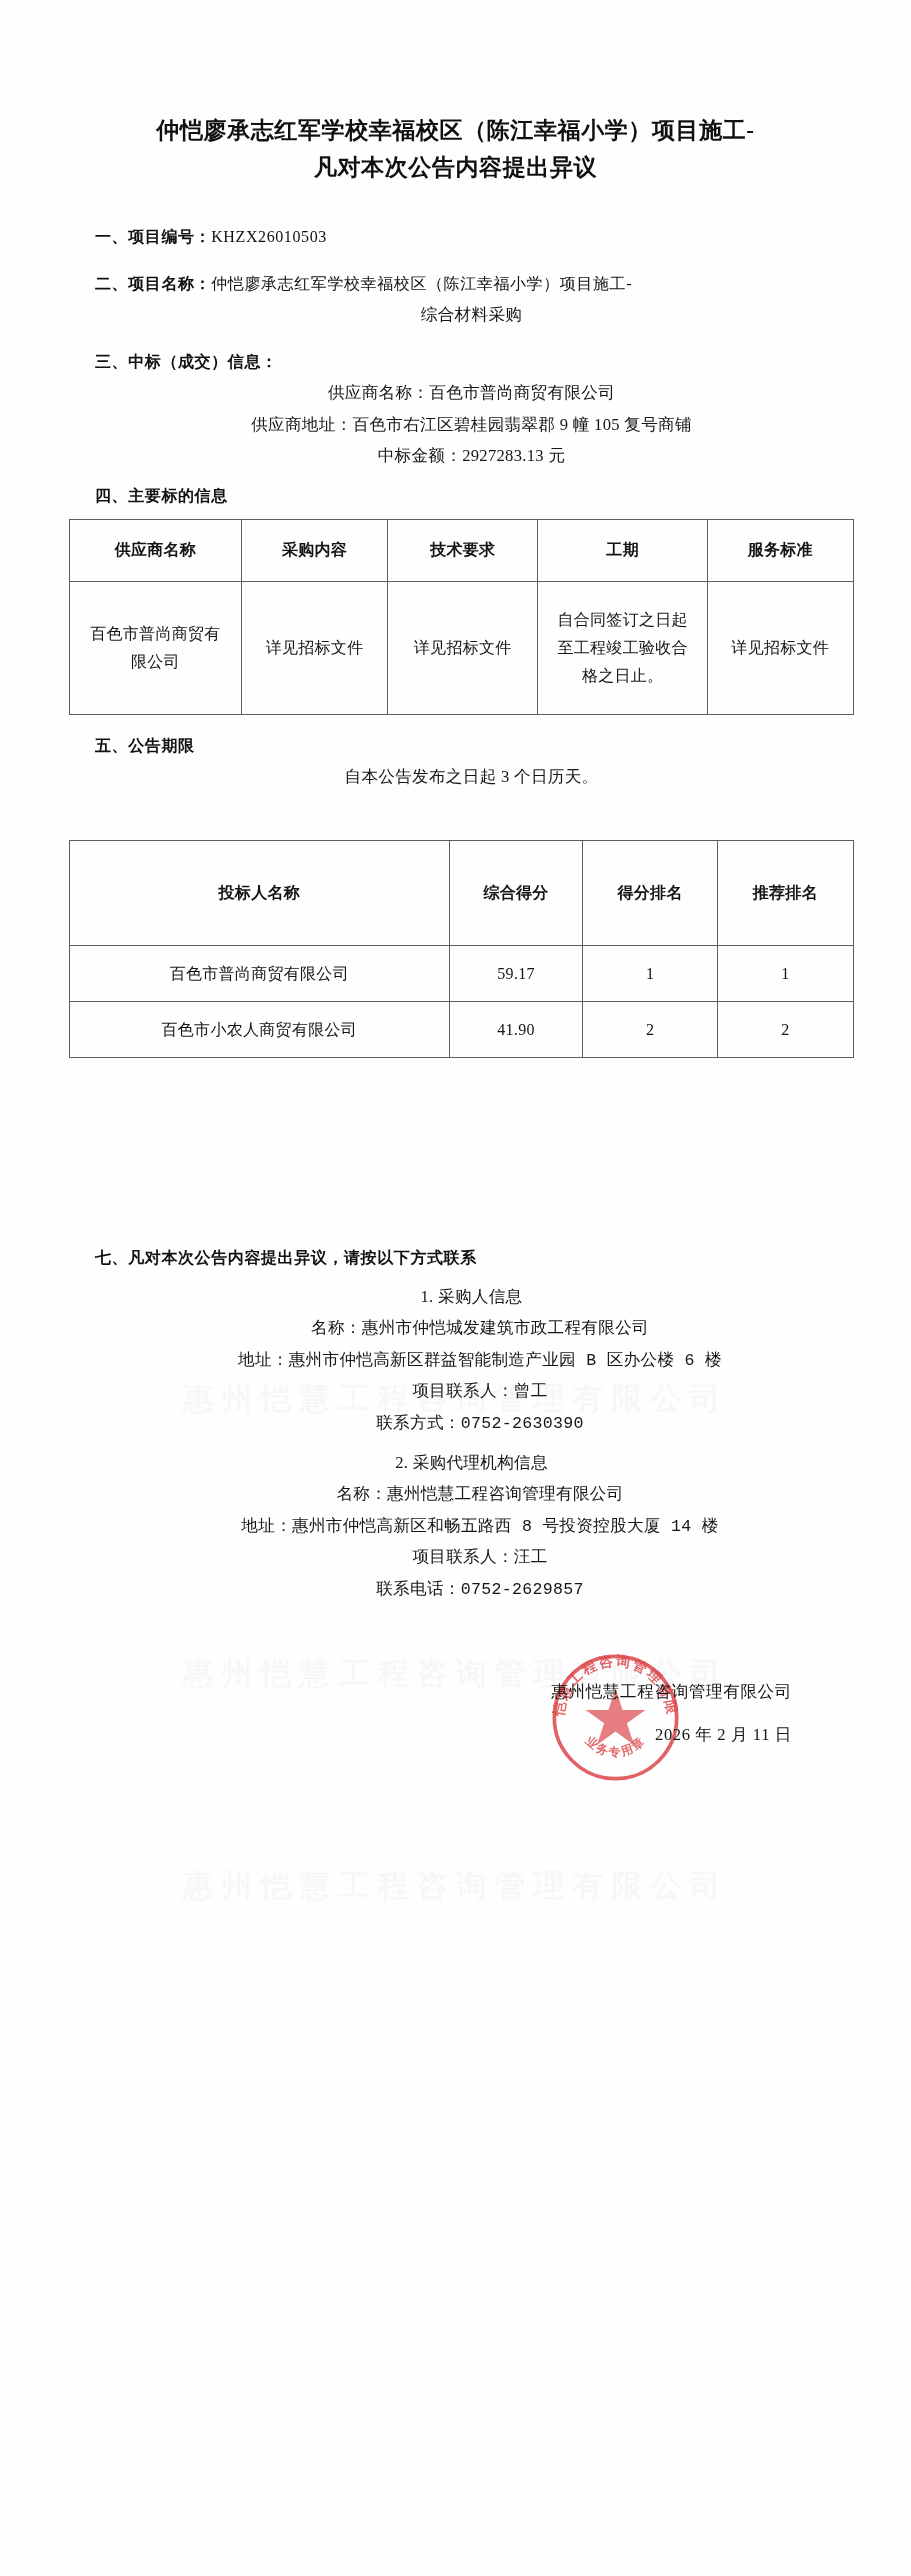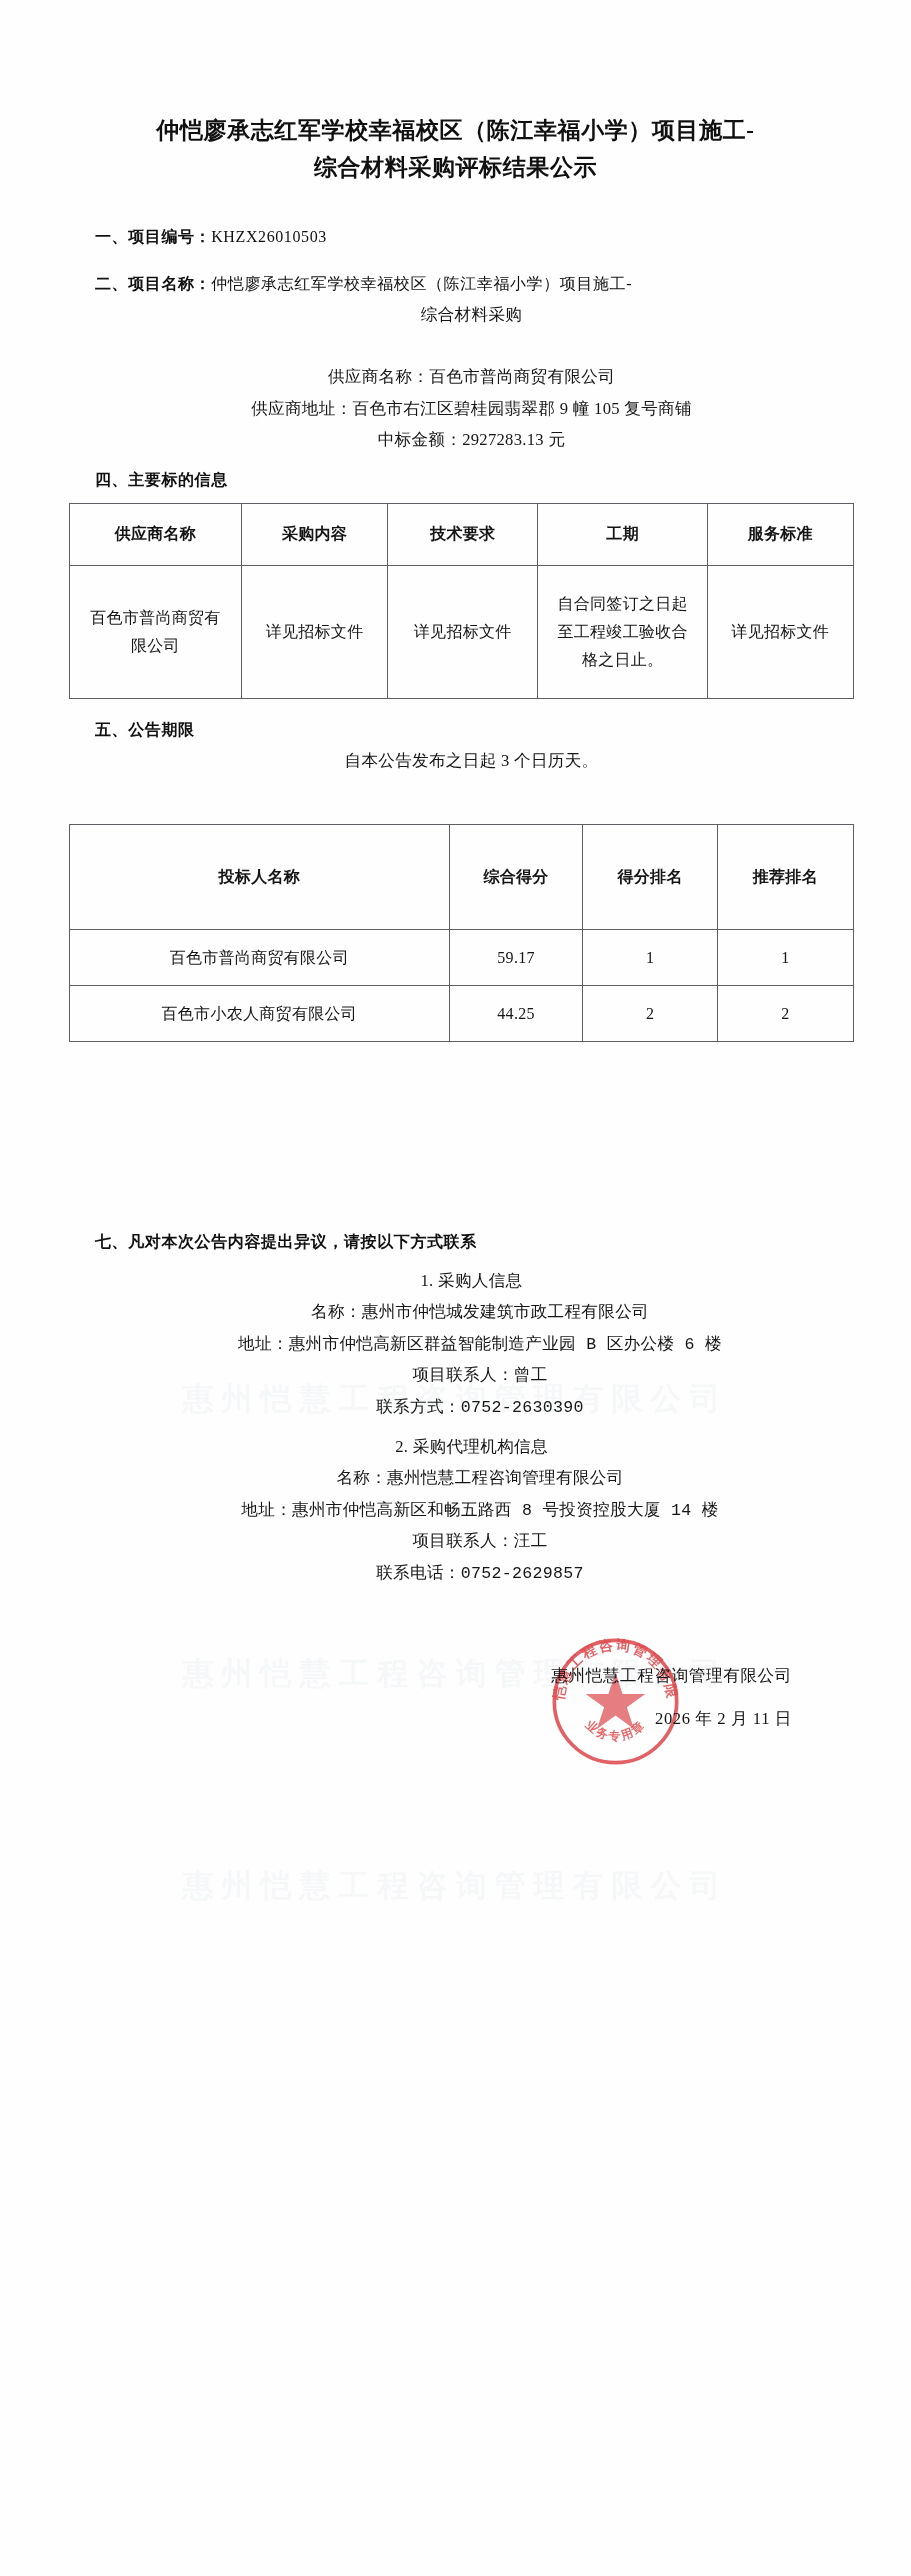--- a/index.html
+++ b/index.html
@@ -155,21 +155,21 @@
 <body>
 
 <div class="page">
 
   <div class="watermark" style="top:1378px;">惠州恺慧工程咨询管理有限公司</div>
   <div class="watermark" style="top:1653px;">惠州恺慧工程咨询管理有限公司</div>
   <div class="watermark" style="top:1865px;">惠州恺慧工程咨询管理有限公司</div>
 
   <div class="doc-title">
     <span class="line">仲恺廖承志红军学校幸福校区（陈江幸福小学）项目施工-</span>
-    <span class="line">综合材料采购评标结果公示</span>
+    <span class="line">凡对本次公告内容提出异议</span>
   </div>
 
   <div class="gap-l"></div>
   <div class="gap-xs"></div>
 
   <p class="section-heading">
     <span>一、项目编号：</span><span class="inline-value">KHZX26010503</span>
   </p>
 
   <div class="gap-m"></div>
@@ -177,20 +177,21 @@
 
   <p class="section-heading">
     <span>二、项目名称：</span><span class="inline-value">仲恺廖承志红军学校幸福校区（陈江幸福小学）项目施工-</span>
   </p>
   <div class="gap-s"></div>
   <p class="para">综合材料采购</p>
 
   <div class="gap-m"></div>
   <div class="gap-xs"></div>
 
+  <p class="section-heading">三、中标（成交）信息：</p>
   <div class="gap-s"></div>
   <p class="para">供应商名称：百色市普尚商贸有限公司</p>
   <div class="gap-s"></div>
   <p class="para">供应商地址：百色市右江区碧桂园翡翠郡 9 幢 105 复号商铺</p>
   <div class="gap-s"></div>
   <p class="para">中标金额：2927283.13 元</p>
 
   <div class="gap-m"></div>
 
   <p class="section-heading">四、主要标的信息</p>
@@ -254,21 +255,21 @@
     </thead>
     <tbody>
       <tr>
         <td>百色市普尚商贸有限公司</td>
         <td>59.17</td>
         <td>1</td>
         <td>1</td>
       </tr>
       <tr>
         <td>百色市小农人商贸有限公司</td>
-        <td>44.25</td>
+        <td>41.90</td>
         <td>2</td>
         <td>2</td>
       </tr>
     </tbody>
   </table>
 
   <div style="height:192px"></div>
 
   <p class="section-heading">七、凡对本次公告内容提出异议，请按以下方式联系</p>
 

